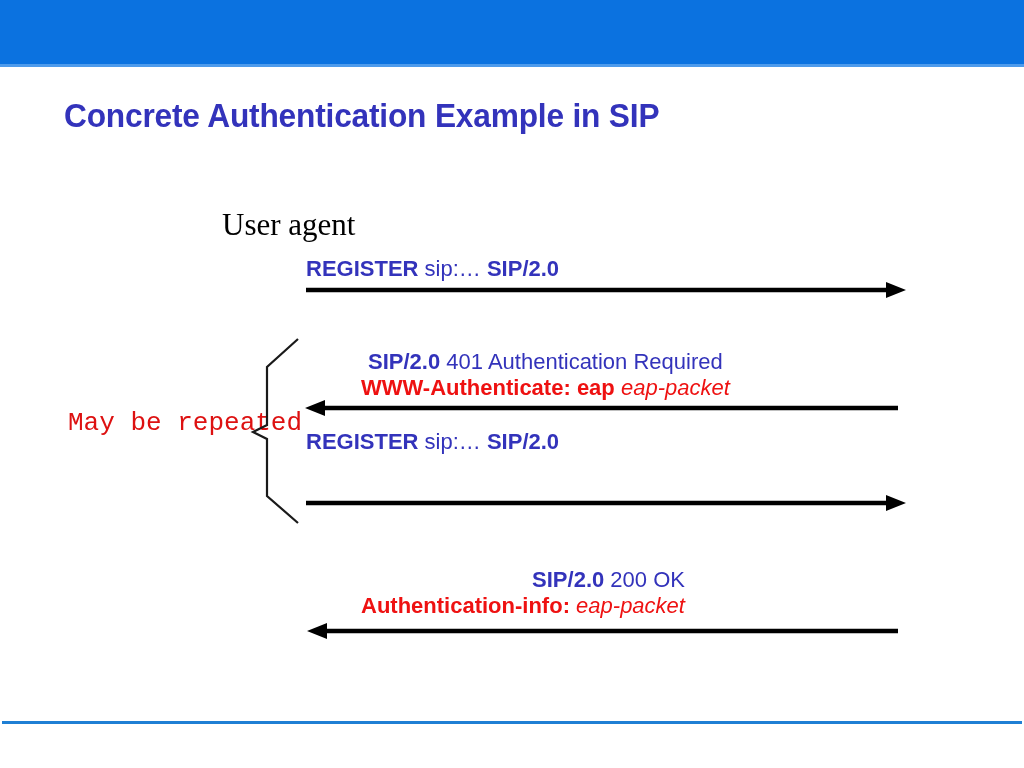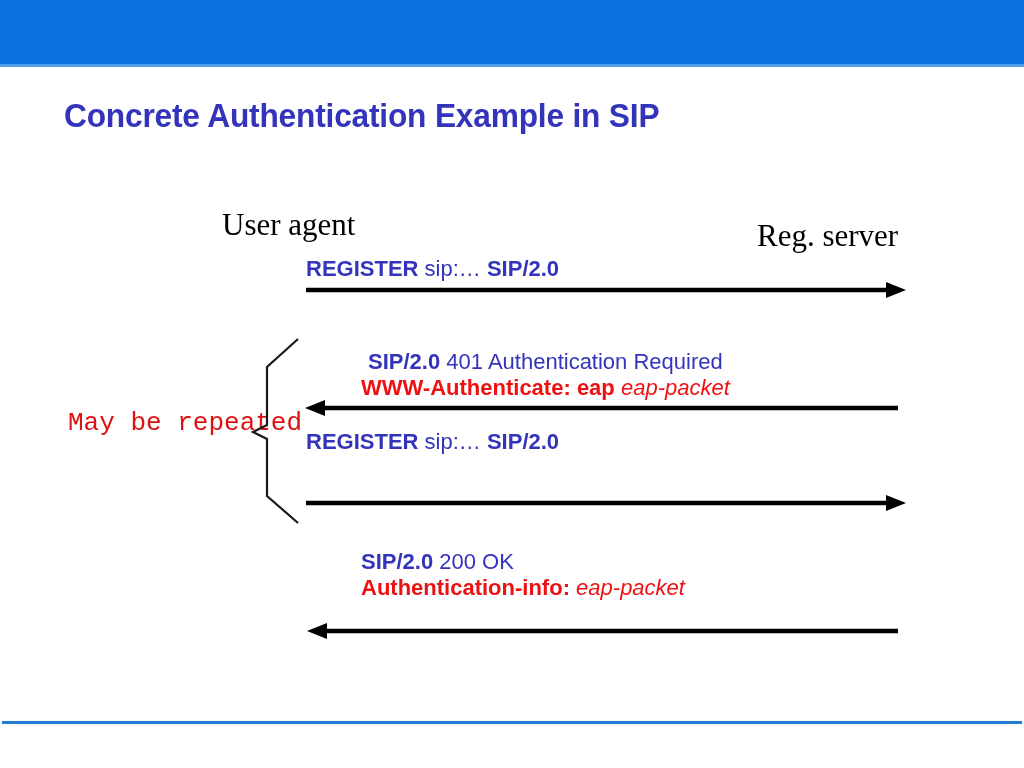--- a/index.html
+++ b/index.html
@@ -90,21 +90,21 @@
   }
   .msg-line { display: block; }
   .t-blue   { color: #3333bb; }
   .t-red    { color: #ee1111; }
   .t-bold   { font-weight: bold; }
   .t-italic { font-style: italic; }
 
   #msg-register-1 { left: 306px; top: 256px; }
   #msg-401        { left: 361px; top: 349px; text-align: center; }
   #msg-register-2 { left: 306px; top: 429px; }
-  #msg-200        { left: 361px; top: 549px; }
+  #msg-200        { left: 361px; top: 567px; text-align: right; }
 
   
   .flow-arrow {
     position: absolute;
   }
   #arrow-register-1 { left: 300px; top: 279px; }
   #arrow-401        { left: 300px; top: 397px; }
   #arrow-register-2 { left: 300px; top: 492px; }
   #arrow-200        { left: 300px; top: 620px; }
 
@@ -120,21 +120,20 @@
 
 <div id="slide">
 
   <div class="top-band"></div>
   <div class="top-band-hairline"></div>
   <div class="bottom-rule"></div>
 
   <div class="slide-title">Concrete Authentication Example in SIP</div>
 
   <div class="endpoint-label" id="endpoint-ua">User agent</div>
-  <div class="endpoint-label" id="endpoint-srv">Reg. server</div>
 
   <div class="repeat-label">May be repeated</div>
 
   <div id="repeat-brace">
     <svg width="60" height="190" viewBox="0 0 60 190" xmlns="http://www.w3.org/2000/svg">
       <path d="M 50 3 L 19 31 L 19 89 L 5 96 L 19 103 L 19 160 L 50 187" fill="none" stroke="#1a1a1a" stroke-width="2.2" stroke-linejoin="miter" stroke-linecap="butt"></path>
     </svg>
   </div>
 
   <div class="msg-block" id="msg-register-1">

